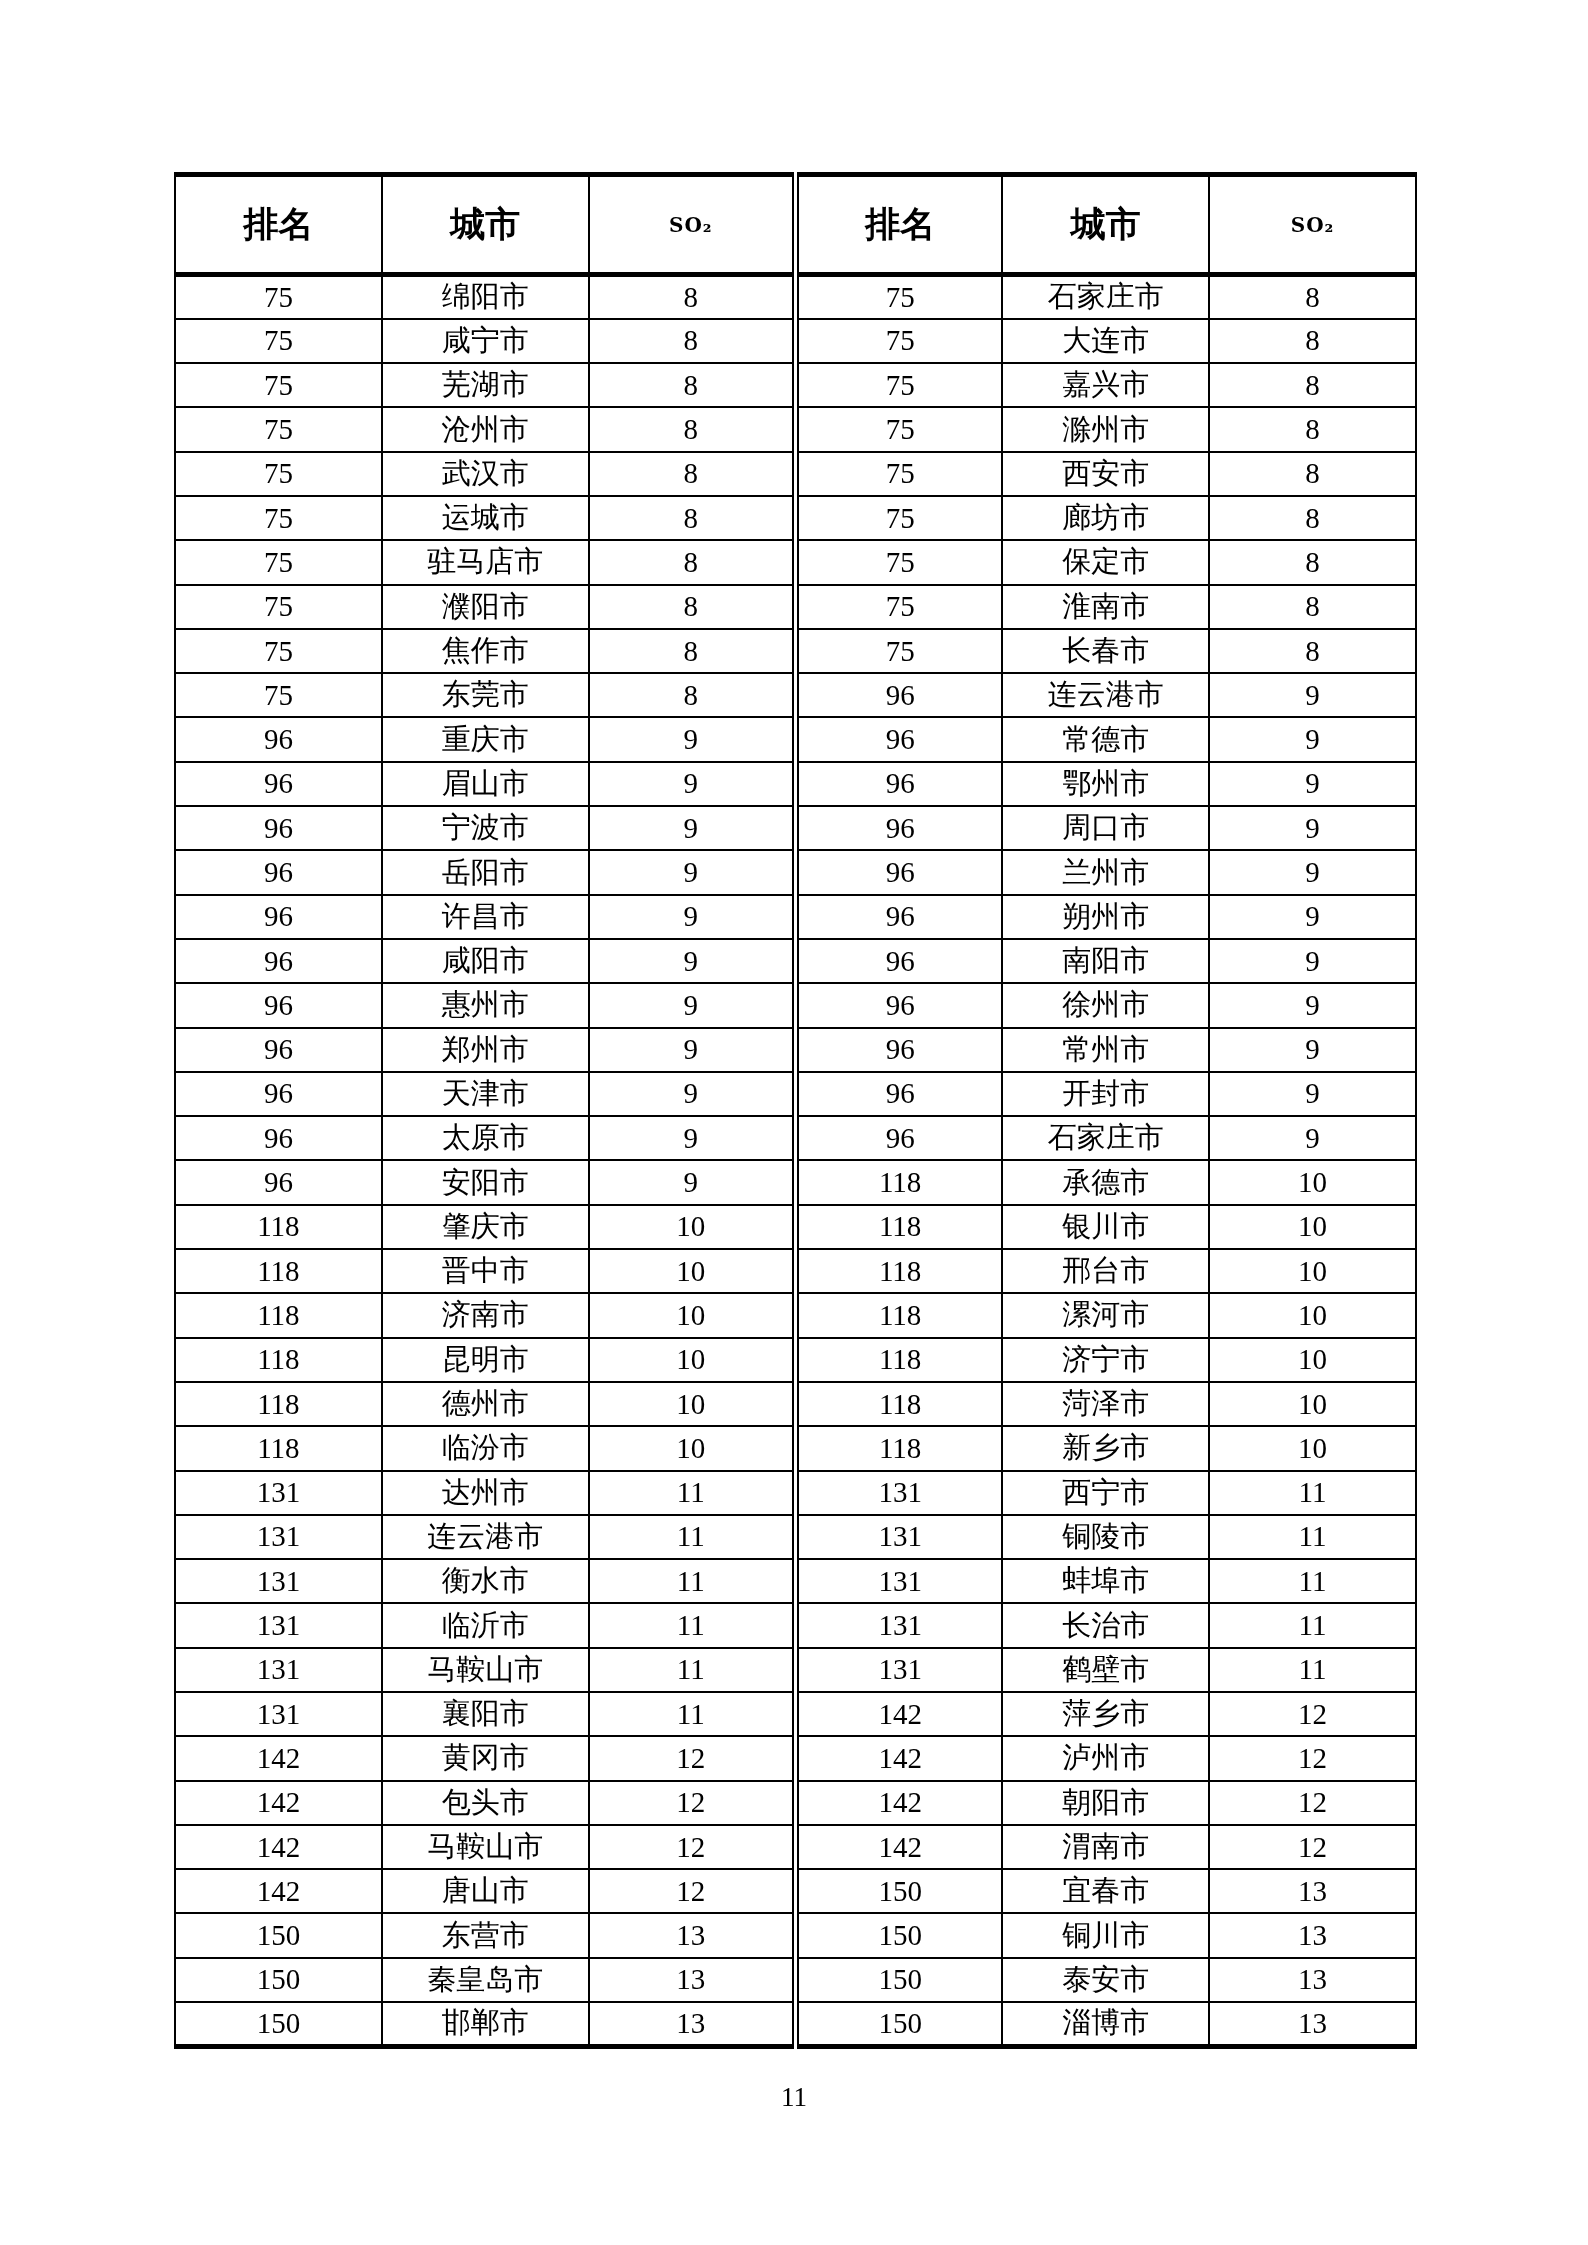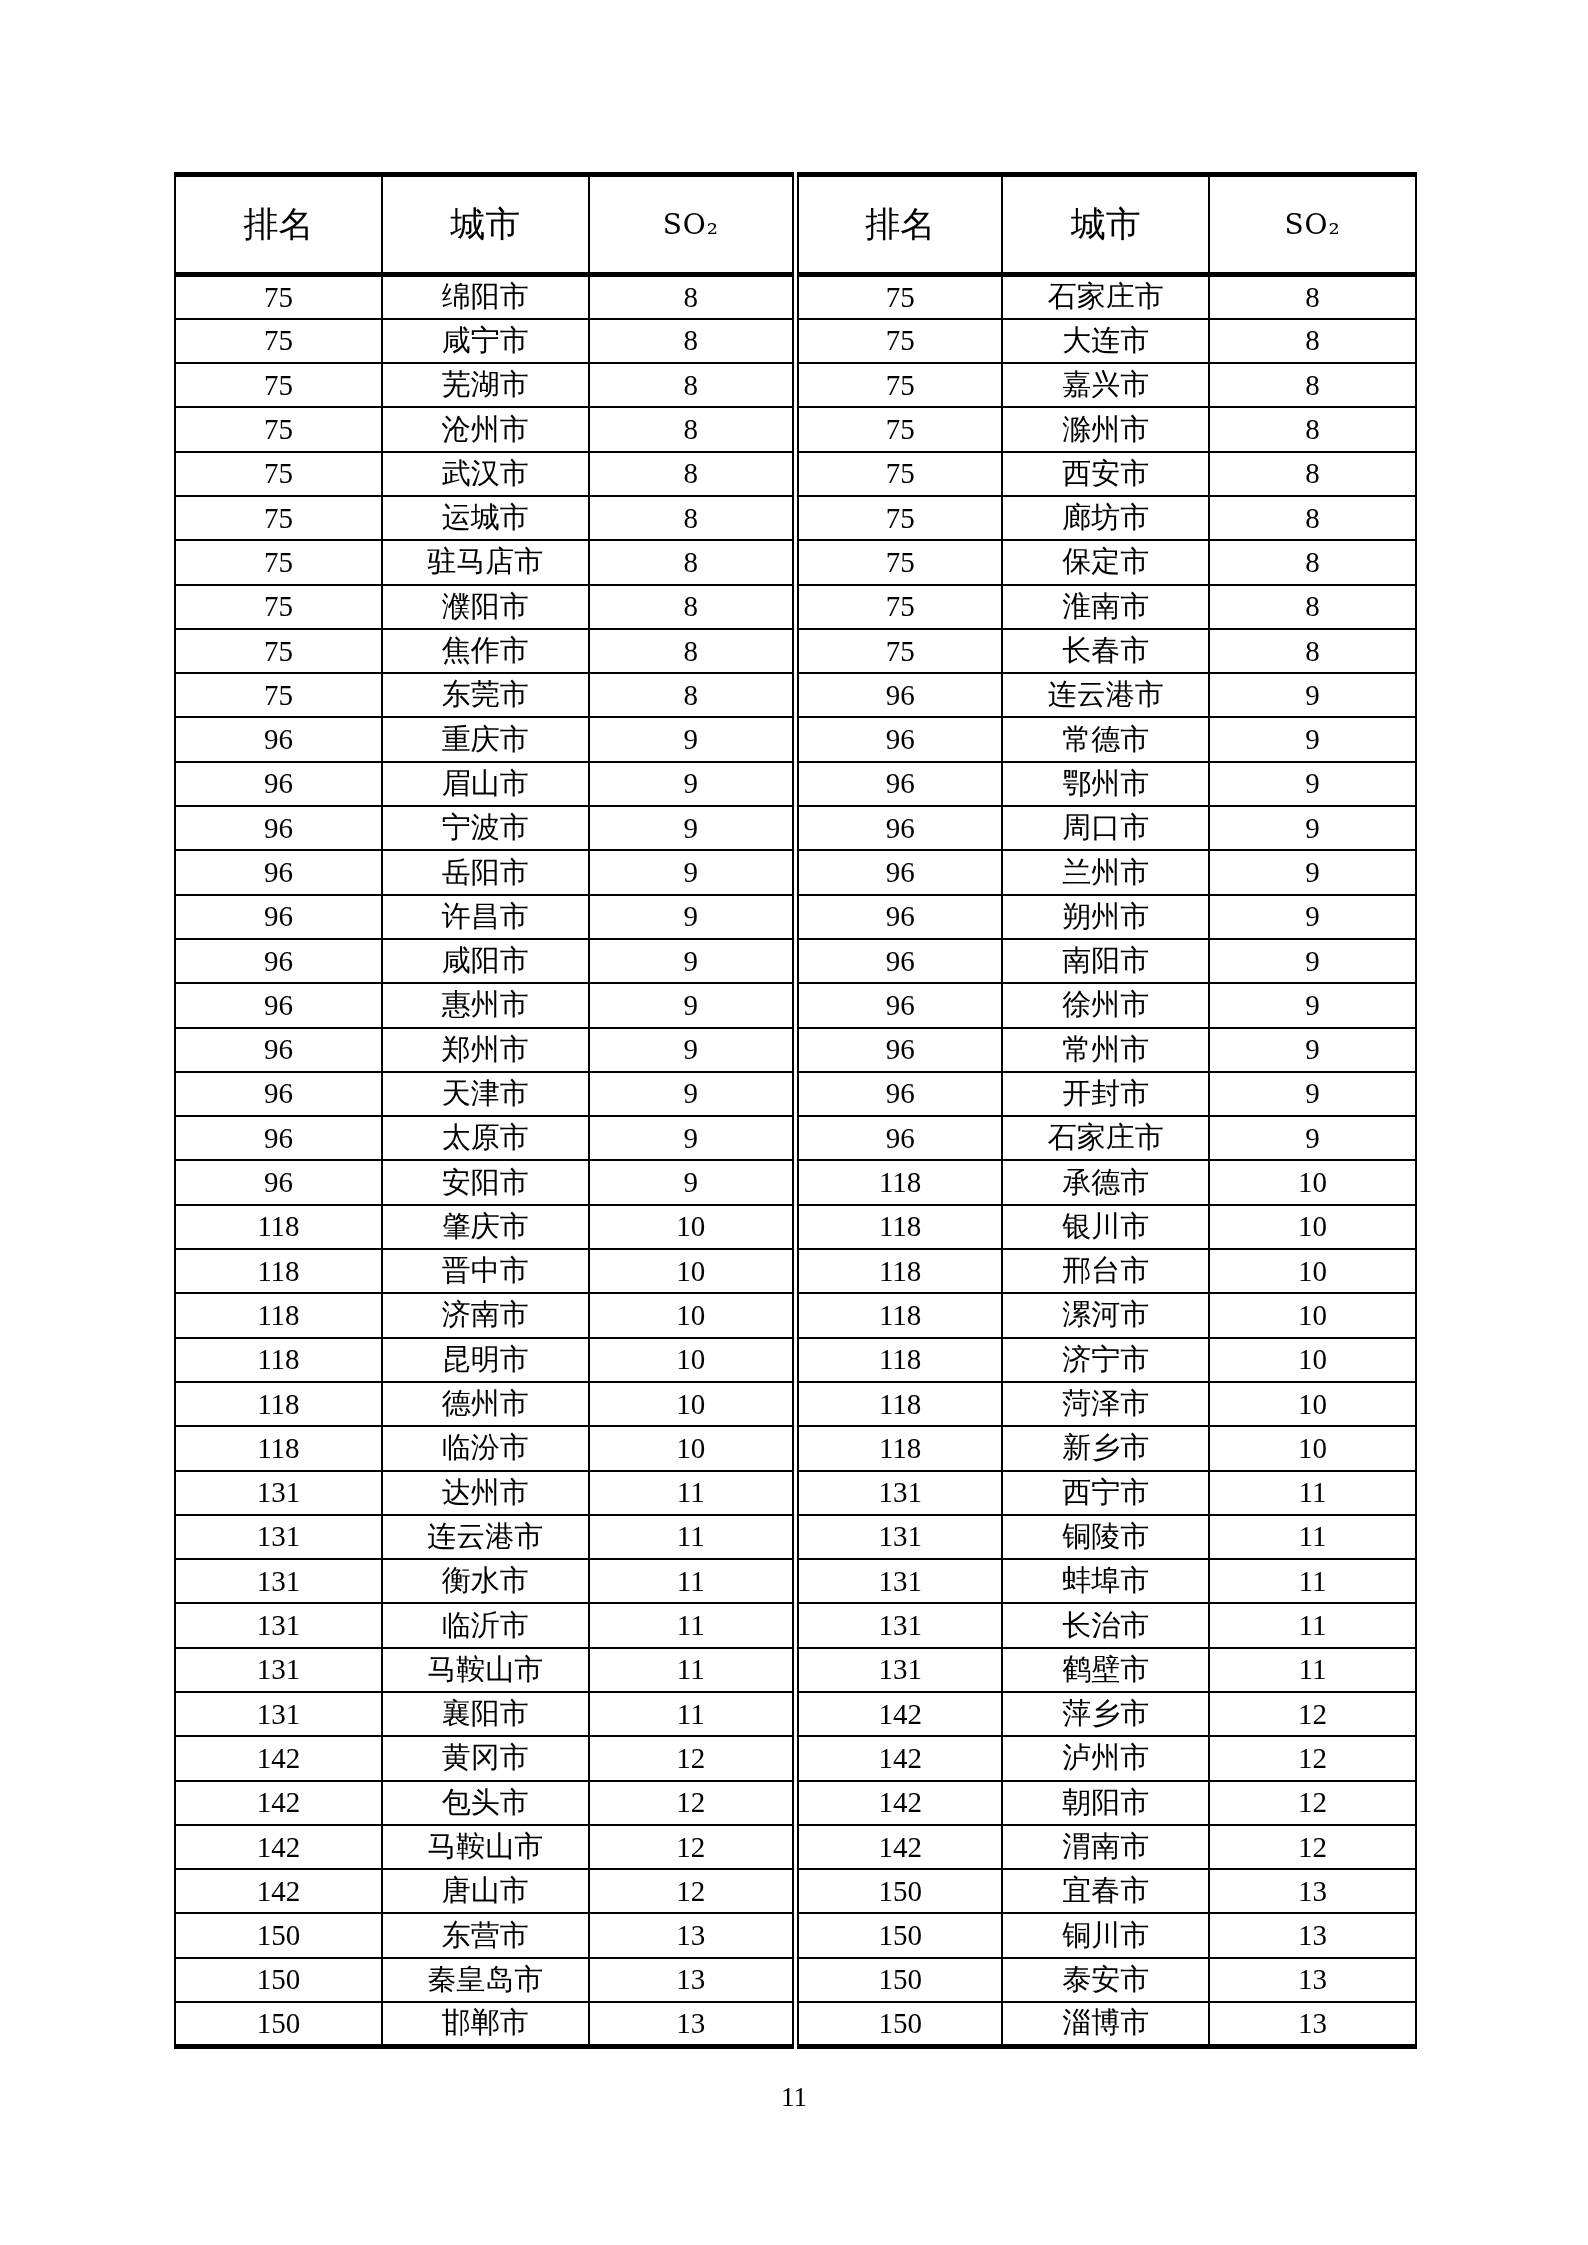--- a/index.html
+++ b/index.html
@@ -28,27 +28,27 @@
     padding: 0;
     overflow: hidden;
     white-space: nowrap;
   }
   .rank-table { border-top: 5px solid #000; border-bottom: 5px solid #000; }
   .rank-table thead th {
     height: 95px;
     border-top: 5px solid #000;
     border-bottom: 5px solid #000;
     font-family: "Liberation Sans", "DejaVu Sans", sans-serif;
-    font-weight: normal;
+    font-weight: bold;
     font-size: 35px;
     margin-left: 36px;
   }
   .rank-table thead th.so2h {
     font-family: "DejaVu Serif", "Liberation Serif", serif;
-    font-size: 28px;
+    font-size: 20px;
     letter-spacing: 1px;
   }
   .rank-table tbody tr { height: 44.3px; }
   .rank-table tbody td {
     font-size: 29px;
     font-family: "Liberation Serif", "DejaVu Serif", serif;
   }
   
   .rank-table th.mid, .rank-table td.mid { border-left: 7px double #000; }
   .page-num {

